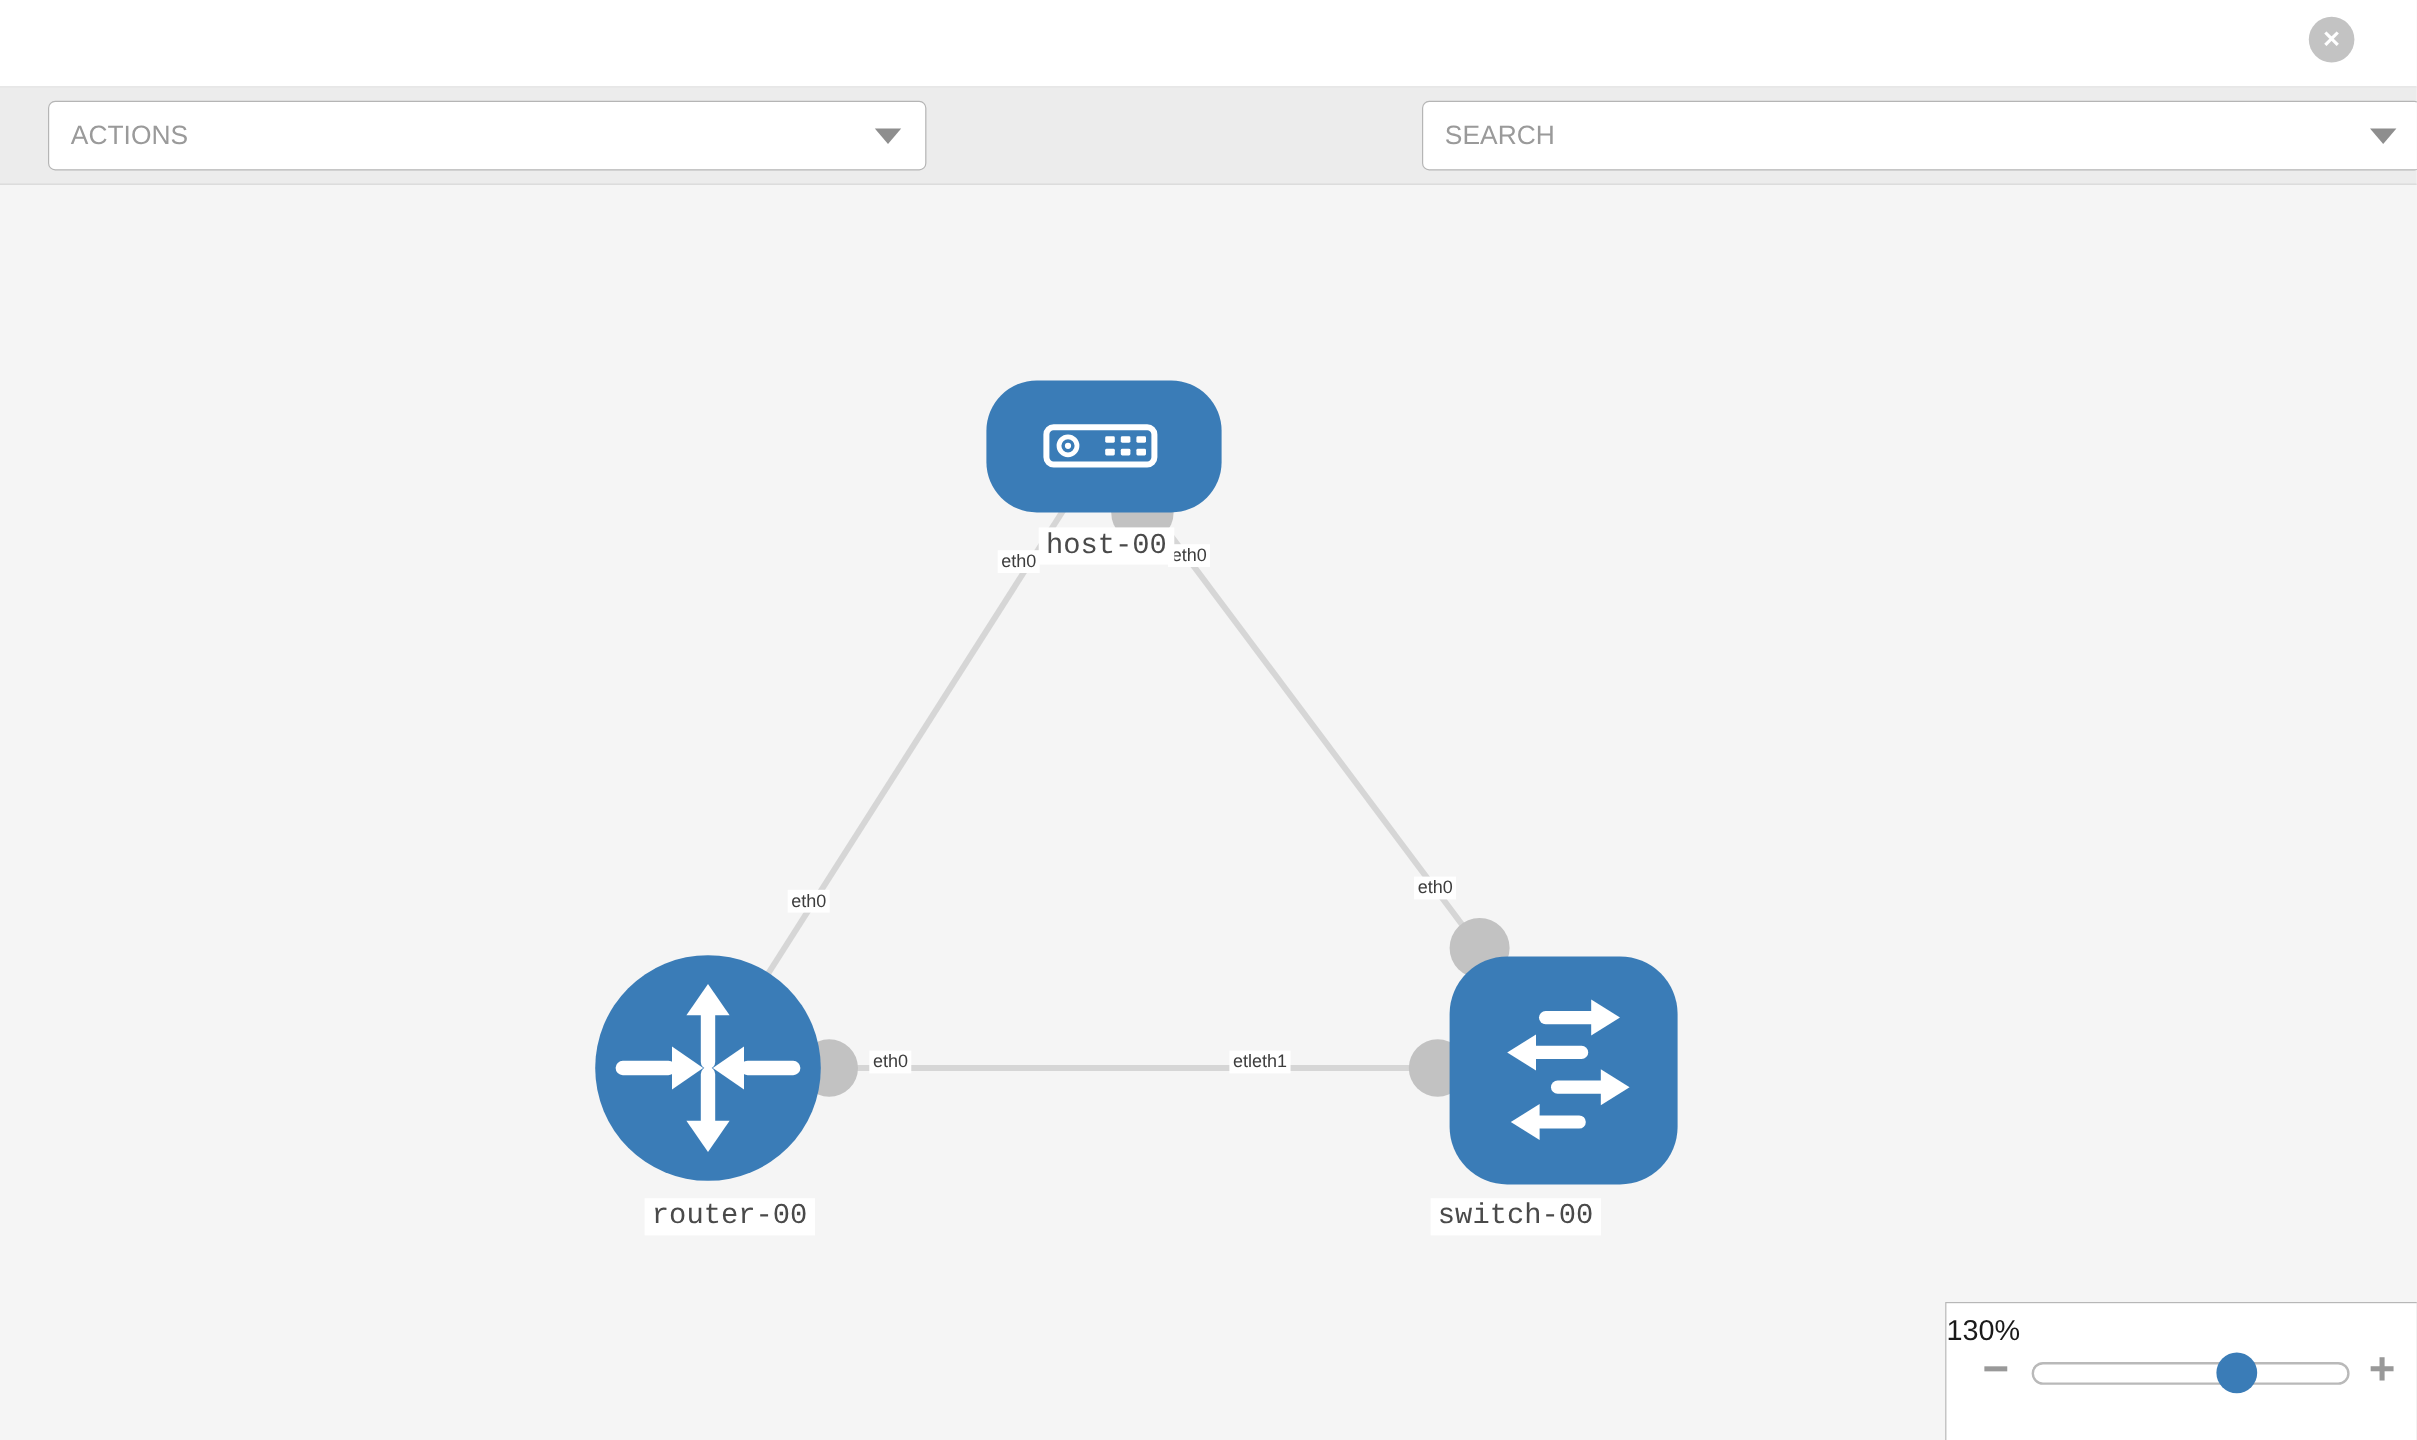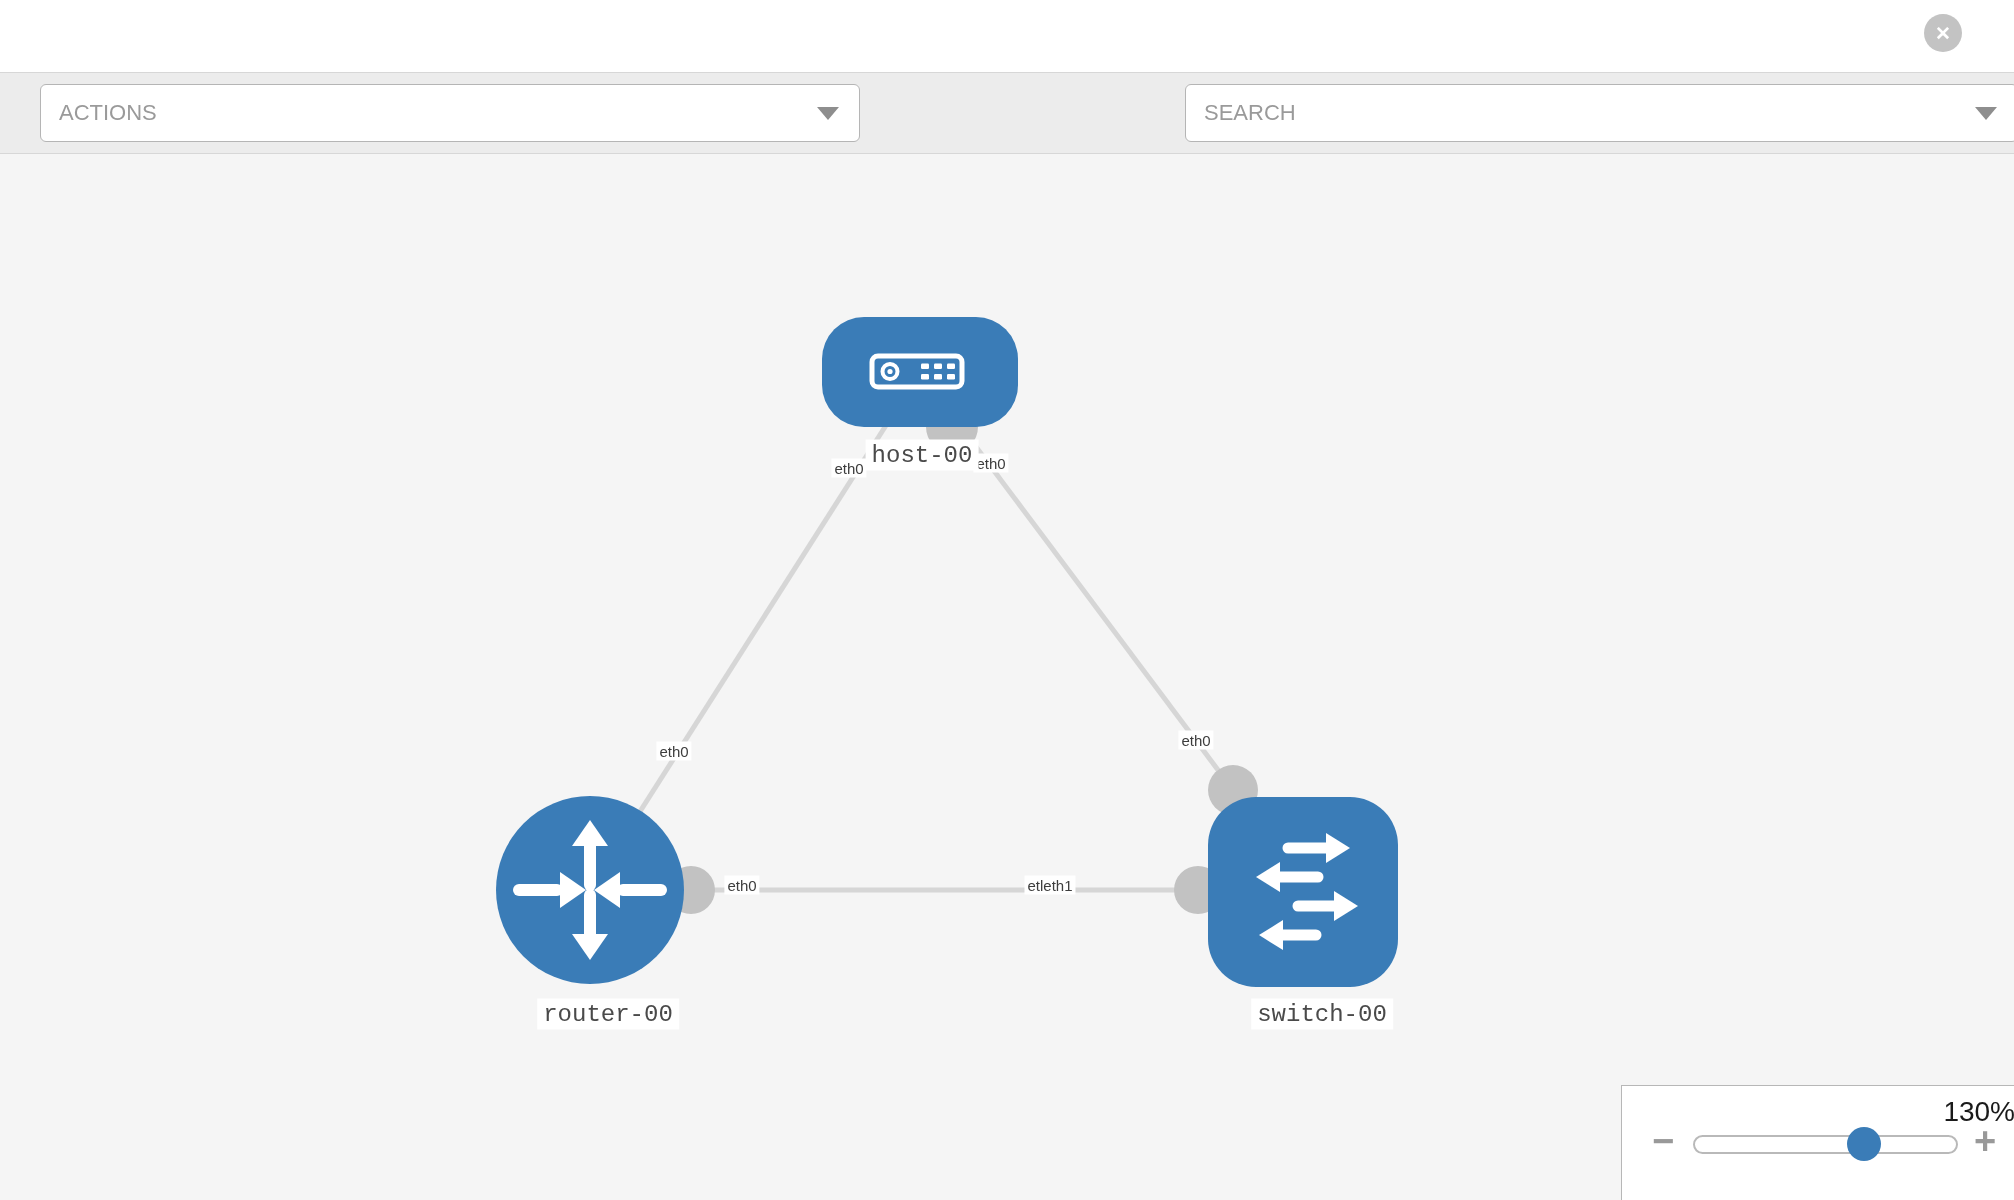--- a/index.html
+++ b/index.html
@@ -34,21 +34,21 @@
   }
   .select-box .select-label {
     position: absolute; left: 18px; top: 0; line-height: 56px;
     font-size: 22px; color: #9a9a9a;
   }
   .chevron {
     position: absolute; right: 20px; top: 22px; width: 0; height: 0;
     border-left: 11px solid transparent; border-right: 11px solid transparent;
     border-top: 13px solid #8e8e8e;
   }
-  .actions-box { left: 40px; width: 820px; }
+  .actions-box { left: 40px; width: 732px; }
   .search-box  { left: 1185px; width: 833px; }
   .tool-icon-btn {
     position: absolute; top: 93px; width: 44px; height: 44px; cursor: pointer;
     display: flex; align-items: center; justify-content: center;
   }
   .wrench-btn { left: 1045px; }
   .key-btn { left: 1113px; }
 
   
   .canvas {
@@ -68,22 +68,22 @@
     background: #ffffff; color: #3d3d3d; font-size: 15px;
     padding: 1px 3px; white-space: nowrap; z-index: 5;
   }
 
   
   .zoom-panel {
     position: absolute; left: 1621px; top: 1085px; width: 394px; height: 116px;
     background: #ffffff; border: 1px solid #b7b7b7; z-index: 10;
   }
   .zoom-level {
-    position: absolute; left: 0; top: 10px; width: 393px; text-align: right;
-    font-size: 28px; color: #1a1a1a;
+    position: absolute; left: 0; top: 10px; width: 393px; text-align: left;
+    font-size: 24px; color: #1a1a1a;
   }
   .zoom-minus, .zoom-plus {
     position: absolute; top: 36px; font-size: 38px; font-weight: bold;
     color: #999999; cursor: pointer; line-height: 38px;
   }
   .zoom-minus { left: 30px; }
   .zoom-plus  { left: 352px; }
   .zoom-track {
     position: absolute; left: 71px; top: 49px; width: 265px; height: 19px;
     background: #ffffff; border: 2px solid #b9b9b9; border-radius: 11px;
@@ -200,21 +200,21 @@
 
   <div class="iface-label" style="left:849px;  top:313px;">eth0</div>
   <div class="iface-label" style="left:991px;  top:308px;">eth0</div>
   <div class="iface-label" style="left:674px;  top:596px;">eth0</div>
   <div class="iface-label" style="left:1196px; top:585px;">eth0</div>
   <div class="iface-label" style="left:742px;  top:730px;">eth0</div>
   <div class="iface-label" style="left:1050px; top:730px;">etleth1</div>
 
   <div class="node-label" style="left:922px;  top:300px;">host-00</div>
   <div class="node-label" style="left:608px;  top:859px;">router-00</div>
-  <div class="node-label" style="left:1322px; top:859px;text-align:right;">switch-00</div>
+  <div class="node-label" style="left:1263px; top:859px;text-align:right;">switch-00</div>
 </div>
 
 <div class="zoom-panel">
   <div class="zoom-level">130%</div>
   <div class="zoom-minus">−</div>
   <div class="zoom-track"></div>
   <div class="zoom-thumb"></div>
   <div class="zoom-plus">+</div>
 </div>
 

